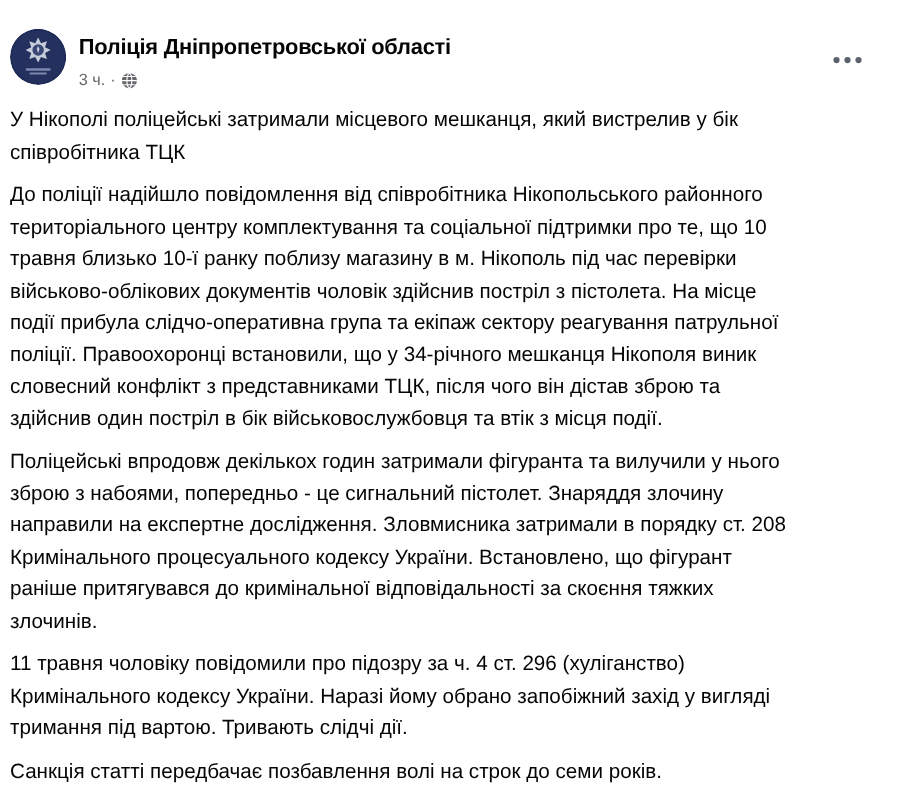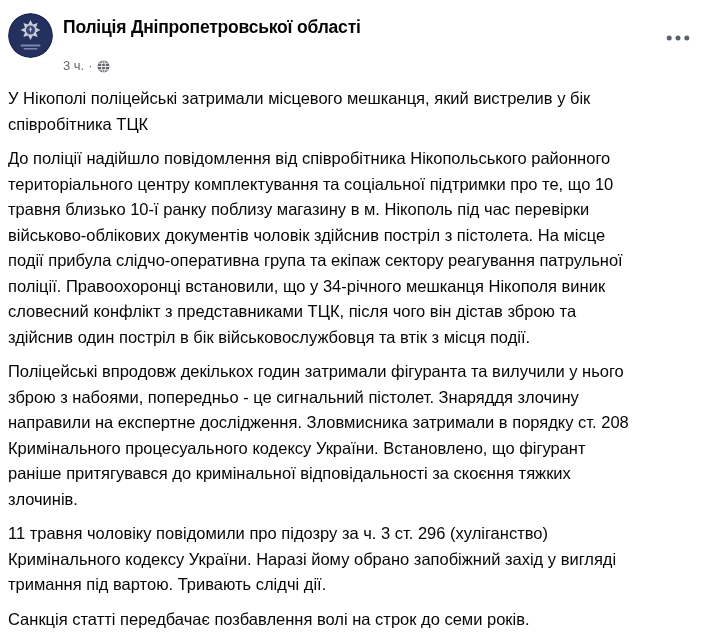--- a/index.html
+++ b/index.html
@@ -7,21 +7,21 @@
     position:relative;
     width:720px; height:640px;
     background:#ffffff;
     overflow:hidden;
     font-family:"Liberation Sans", sans-serif;
     color:#050505;
   }
   .post-header {
     display:flex;
     align-items:flex-start;
-    padding:13px 26px 0 8px;
+    padding:23px 26px 0 8px;
   }
   .avatar {
     width:45px; height:45px;
     border-radius:50%;
     flex:0 0 45px;
     overflow:hidden;
     cursor:pointer;
   }
   .avatar svg { display:block; }
   .header-text { margin-left:10px; flex:1 1 auto; min-width:0; }
@@ -35,21 +35,21 @@
     cursor:pointer;
     display:inline-block;
   }
   .meta {
     display:flex;
     align-items:center;
     gap:4px;
     font-size:13px;
     line-height:16px;
     color:#65676B;
-    margin-top:19px;
+    margin-top:7px;
   }
   .meta .sep { color:#65676B; }
   .globe { display:inline-flex; align-items:center; }
   .options-btn {
     flex:0 0 auto;
     align-self:flex-start;
     margin-top:17px;
     padding:4px;
     border:none;
     background:transparent;
@@ -126,19 +126,19 @@
 події прибула слідчо-оперативна група та екіпаж сектору реагування патрульної
 поліції. Правоохоронці встановили, що у 34-річного мешканця Нікополя виник
 словесний конфлікт з представниками ТЦК, після чого він дістав зброю та
 здійснив один постріл в бік військовослужбовця та втік з місця події.</p>
     <p>Поліцейські впродовж декількох годин затримали фігуранта та вилучили у нього
 зброю з набоями, попередньо - це сигнальний пістолет. Знаряддя злочину
 направили на експертне дослідження. Зловмисника затримали в порядку ст. 208
 Кримінального процесуального кодексу України. Встановлено, що фігурант
 раніше притягувався до кримінальної відповідальності за скоєння тяжких
 злочинів.</p>
-    <p>11 травня чоловіку повідомили про підозру за ч. 3 ст. 296 (хуліганство)
+    <p>11 травня чоловіку повідомили про підозру за ч. 4 ст. 296 (хуліганство)
 Кримінального кодексу України. Наразі йому обрано запобіжний захід у вигляді
 тримання під вартою. Тривають слідчі дії.</p>
     <p>Санкція статті передбачає позбавлення волі на строк до семи років.</p>
   </div>
 
 </div>
 
 </body></html>

